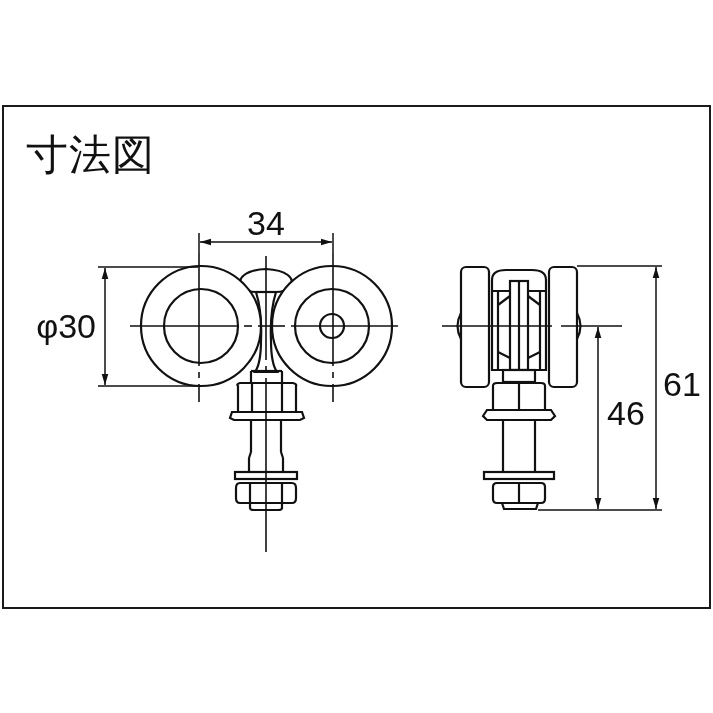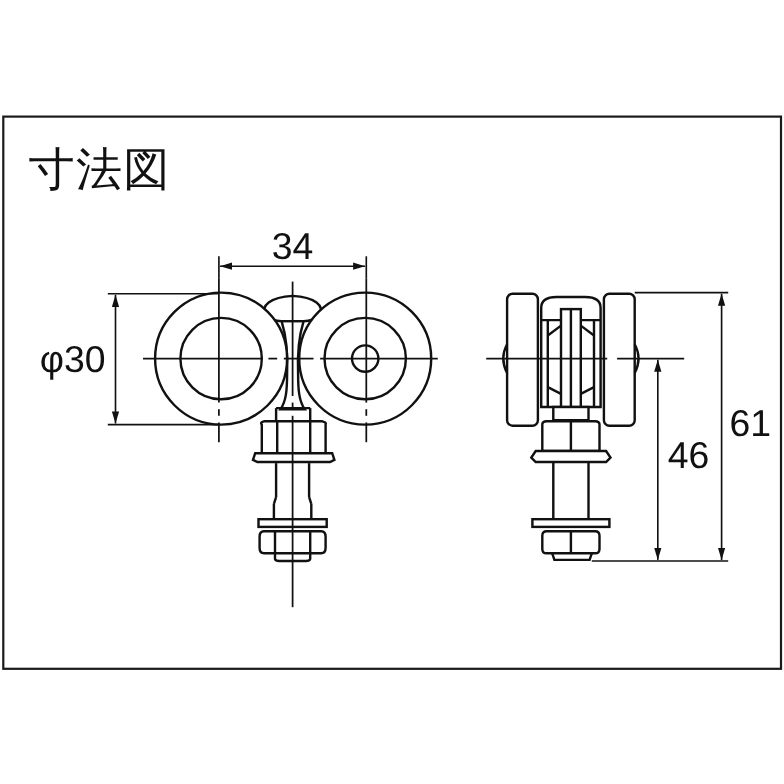--- a/index.html
+++ b/index.html
@@ -1,18 +1,18 @@
 <!DOCTYPE html>
 <html><head>
 <meta charset="utf-8">
 <style>
   html, body { margin: 0; padding: 0; background: #ffffff; }
   body { width: 713px; height: 713px; position: relative; overflow: hidden; font-family: "Liberation Sans", "DejaVu Sans", sans-serif; }
   .frame { position: absolute; left: 2px; top: 105px; width: 705px; height: 500px; border: 2px solid #1a1a1a; box-sizing: content-box; }
-  .title { position: absolute; left: 26px; top: 130px; font-size: 42px; line-height: 50px; color: #111; font-family: Liberation Serif, serif; letter-spacing: 1px; }
+  .title { position: absolute; left: 26px; top: 130px; font-size: 42px; line-height: 50px; color: #111; font-family: Liberation Sans, sans-serif; letter-spacing: 1px; }
   svg.drawing { position: absolute; left: 0; top: 0; }
   .dim-label { font-family: "Liberation Sans", "DejaVu Sans", sans-serif; fill: #111; }
 </style>
 </head>
 <body>
 
 <div class="frame"></div>
 <div class="title">寸法図</div>
 
 <svg class="drawing" width="713" height="713" viewBox="0 0 713 713">

